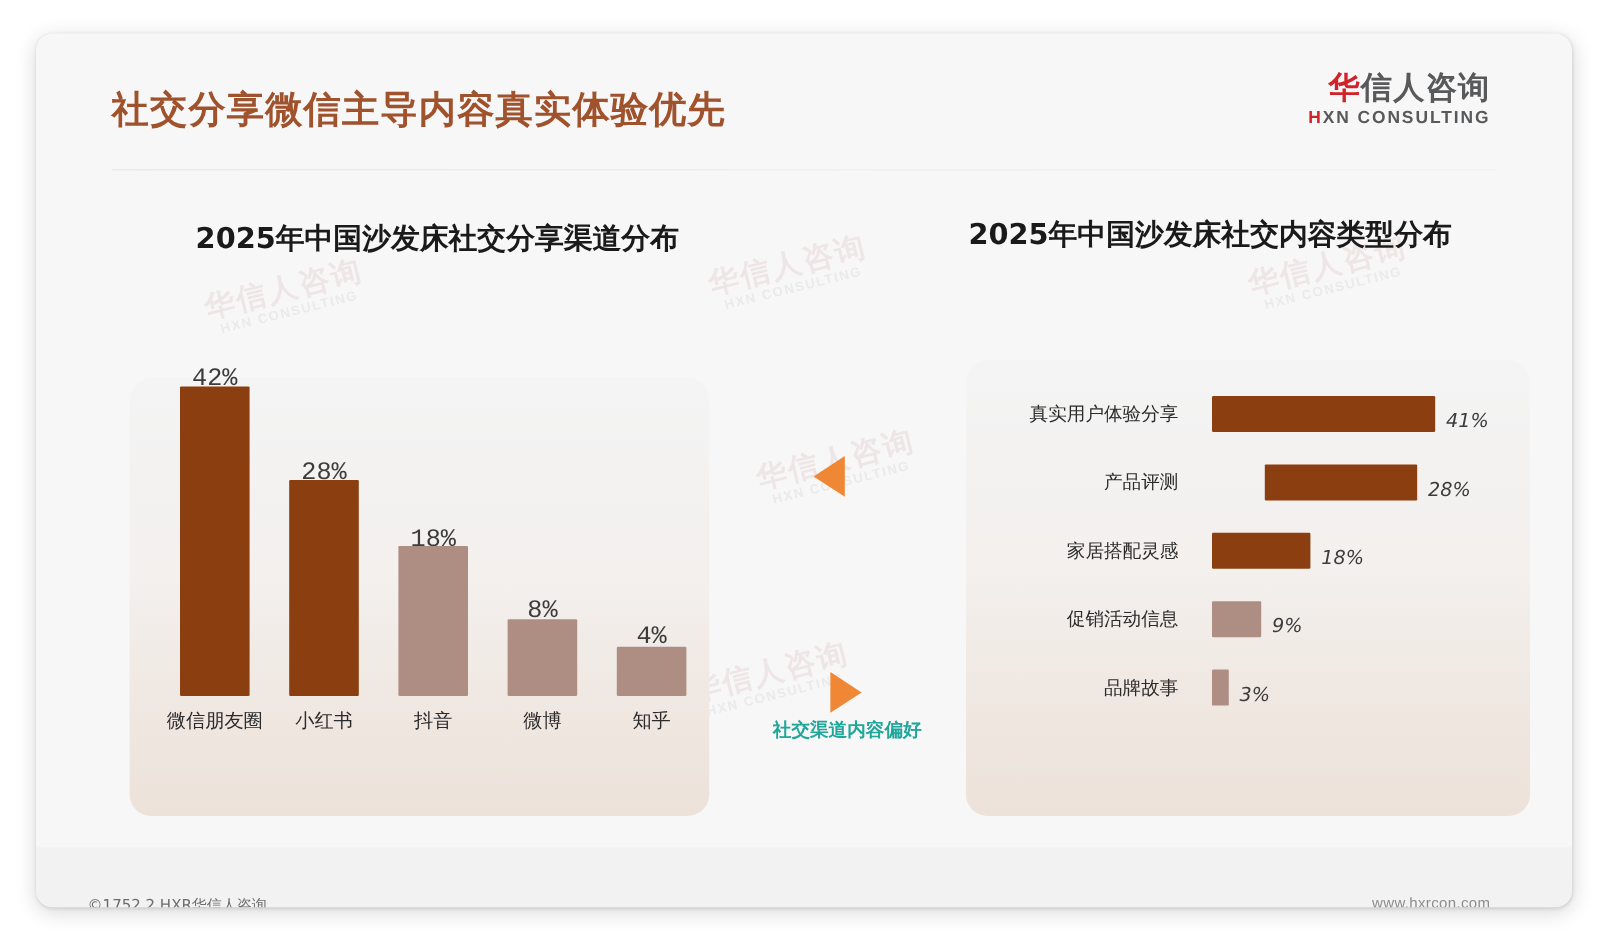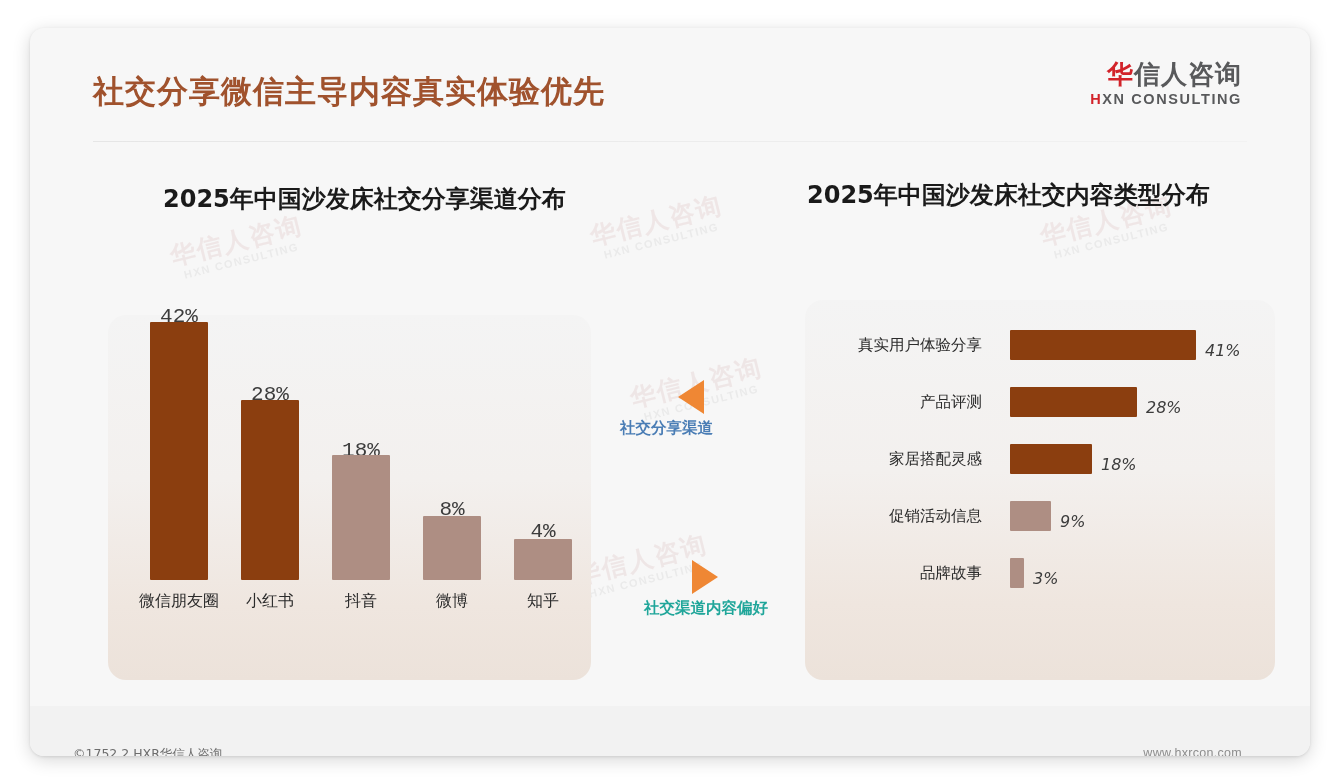--- a/index.html
+++ b/index.html
@@ -353,40 +353,39 @@
 
     <div class="vbar-col" style="left:364px;">
       <div class="vbar-value" style="bottom:77px;">4%</div>
       <div class="vbar-rect" style="height:41px; background:#AE8E83;"></div>
       <div class="vbar-label">知乎</div>
     </div>
   </div>
 
   <div class="annotation anno-1">
     <span class="tri tri-left"></span>
-    <div class="anno-text anno-text-1">社交分享渠道</div>
   </div>
   <div class="annotation anno-2">
     <span class="tri tri-right"></span>
     <div class="anno-text anno-text-2">社交渠道内容偏好</div>
   </div>
 
   <div class="chart-title chart-title-right">2025年中国沙发床社交内容类型分布</div>
   <div class="panel panel-right"></div>
   <div class="hbar-chart">
 
     <div class="hbar-row" style="top:10px;">
       <div class="hbar-label">真实用户体验分享</div>
       <div class="hbar-track">
         <div class="hbar-rect" style="width:186px; background:#8B3E0F;"></div>
         <div class="hbar-value">41%</div>
       </div>
     </div>
 
-    <div class="hbar-row" style="top:67px;">
+    <div class="hbar-row" style="top:67px;gap:44px;">
       <div class="hbar-label">产品评测</div>
       <div class="hbar-track">
         <div class="hbar-rect" style="width:127px; background:#8B3E0F;"></div>
         <div class="hbar-value">28%</div>
       </div>
     </div>
 
     <div class="hbar-row" style="top:124px;">
       <div class="hbar-label">家居搭配灵感</div>
       <div class="hbar-track">

